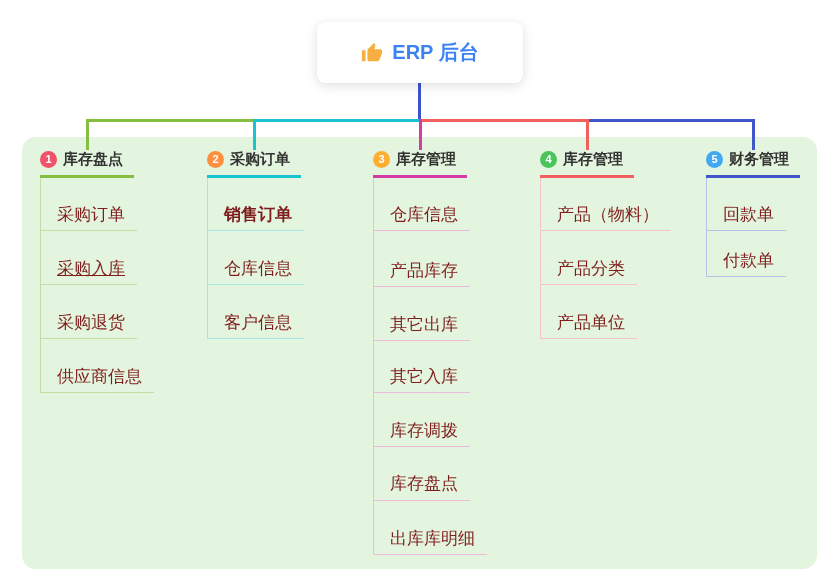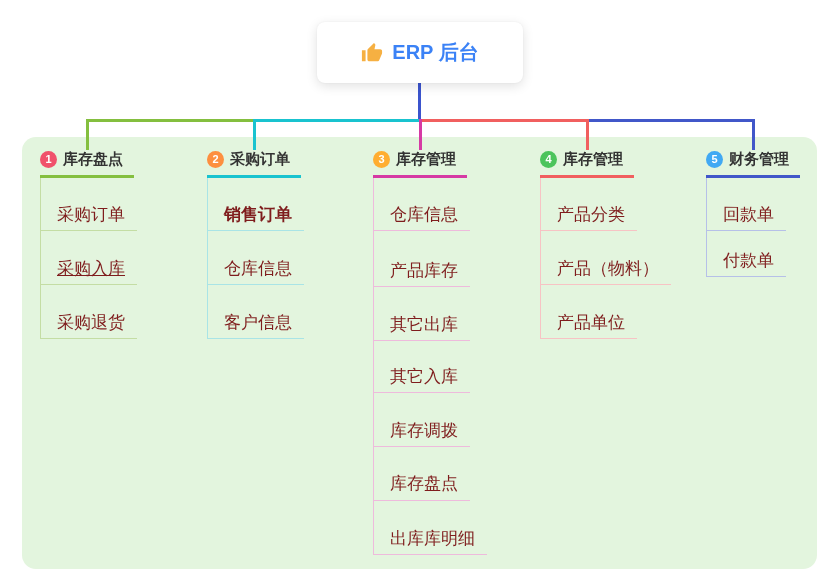--- a/index.html
+++ b/index.html
@@ -70,20 +70,21 @@
   <div id="branches">
       <div class="branch" style="left: 40px;">
         <div class="btitle" style="border-bottom-color: rgb(132, 191, 63);">
           <span class="badge" style="background: rgb(240, 81, 107);">1</span>
           <span>库存盘点</span>
         </div>
         <div class="children" style="border-left-color: rgb(196, 221, 164);">
           <div class="child" style="border-bottom-color: rgb(196, 221, 164);">采购订单</div>
           <div class="child" style="border-bottom-color: rgb(196, 221, 164); text-decoration: underline;">采购入库</div>
           <div class="child" style="border-bottom-color: rgb(196, 221, 164);">采购退货</div>
+          <div class="child" style="border-bottom-color: rgb(196, 221, 164);">供应商信息</div>
         </div>
       </div>
       <div class="branch" style="left: 207px;">
         <div class="btitle" style="border-bottom-color: rgb(25, 195, 207);">
           <span class="badge" style="background: rgb(253, 143, 63);">2</span>
           <span>采购订单</span>
         </div>
         <div class="children" style="border-left-color: rgb(169, 228, 230);">
           <div class="child" style="border-bottom-color: rgb(169, 228, 230); font-weight: bold;">销售订单</div>
           <div class="child" style="border-bottom-color: rgb(169, 228, 230);">仓库信息</div>
@@ -104,22 +105,22 @@
           <div class="child" style="border-bottom-color: rgb(238, 186, 220); font-family: Liberation Mono, monospace;">库存盘点</div>
           <div class="child" style="border-bottom-color: rgb(238, 186, 220);">出库库明细</div>
         </div>
       </div>
       <div class="branch" style="left: 540px;">
         <div class="btitle" style="border-bottom-color: rgb(241, 95, 95);">
           <span class="badge" style="background: rgb(76, 196, 92);">4</span>
           <span>库存管理</span>
         </div>
         <div class="children" style="border-left-color: rgb(247, 195, 196);">
+          <div class="child" style="border-bottom-color: rgb(247, 195, 196);">产品（物料）</div>
           <div class="child" style="border-bottom-color: rgb(247, 195, 196);">产品分类</div>
-          <div class="child" style="border-bottom-color: rgb(247, 195, 196);">产品（物料）</div>
           <div class="child" style="border-bottom-color: rgb(247, 195, 196);">产品单位</div>
         </div>
       </div>
       <div class="branch" style="left: 706px;">
         <div class="btitle" style="border-bottom-color: rgb(65, 87, 201);">
           <span class="badge" style="background: rgb(65, 169, 243);">5</span>
           <span>财务管理</span>
         </div>
         <div class="children" style="border-left-color: rgb(182, 192, 232);">
           <div class="child" style="border-bottom-color: rgb(182, 192, 232);">回款单</div>

